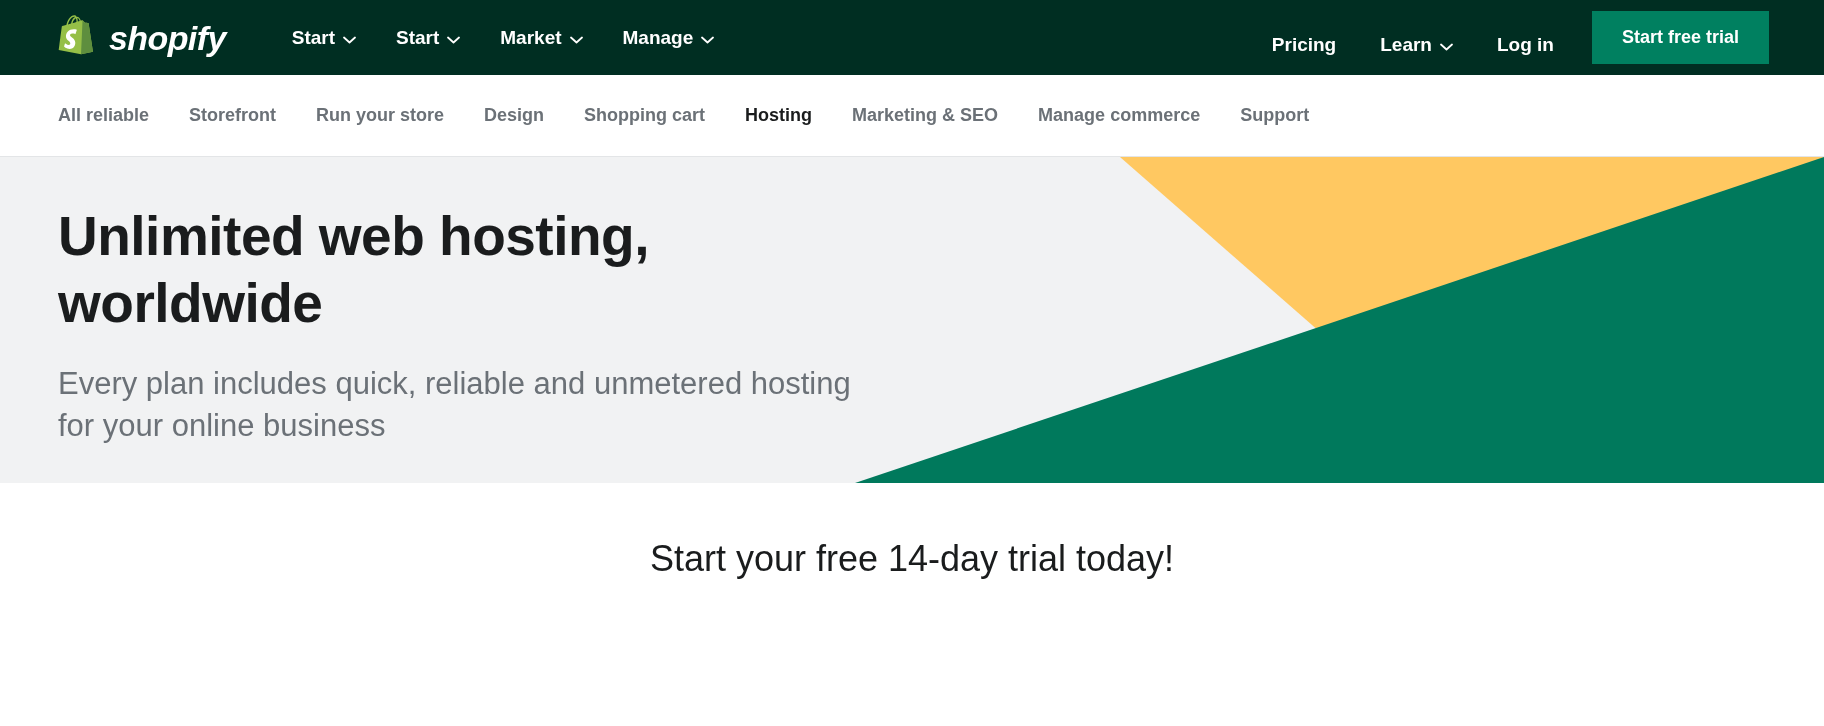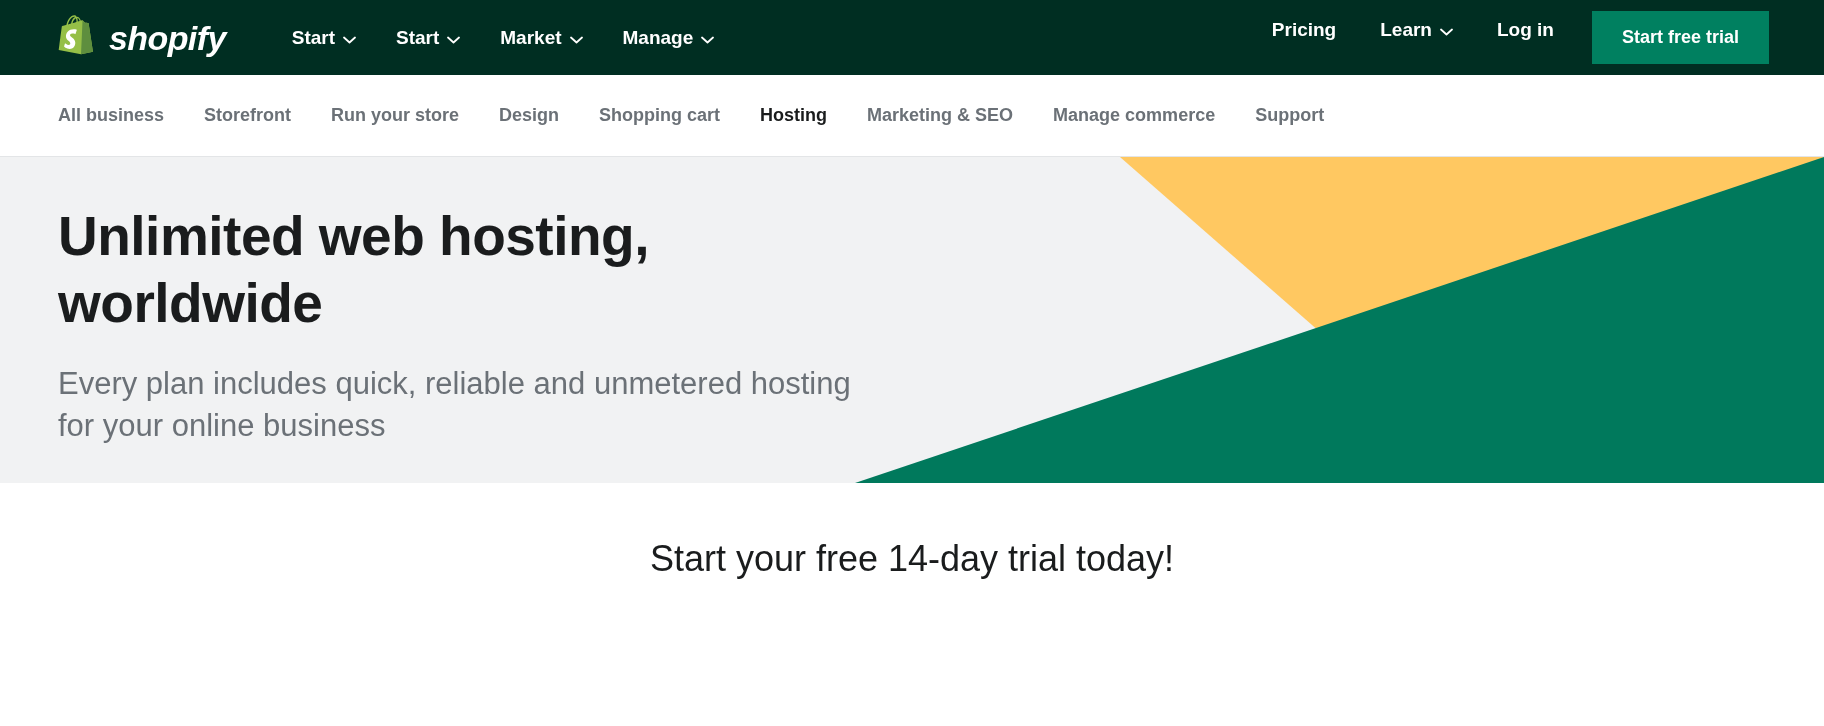--- a/index.html
+++ b/index.html
@@ -26,21 +26,21 @@
     letter-spacing:-0.6px; line-height:1;
   }
   .main-nav{ display:flex; align-items:center; gap:0; }
   .nav-item{
     display:flex; align-items:flex-start; gap:8px;
     color:#ffffff; font-size:19px; font-weight:700;
     padding:8px 20px; cursor:pointer; white-space:nowrap;
   }
   .chev{ display:inline-block; }
   .spacer{ flex:1; }
-  .right-nav{ display:flex; align-items:flex-start; gap:0; }
+  .right-nav{ display:flex; align-items:flex-end; gap:0; }
   .right-link{
     color:#ffffff; font-size:19px; font-weight:700;
     padding:8px 22px; cursor:pointer; white-space:nowrap;
     display:flex; align-items:center; gap:8px;
   }
   .cta-btn{
     margin-left:16px;
     background:#008060; color:#ffffff;
     font-size:18px; font-weight:700;
     padding:16px 30px; border-radius:0; border:none;
@@ -180,21 +180,21 @@
       </span>
     </div>
     <div class="right-link">
       <span>Log in</span>
     </div>
     <button class="cta-btn">Start free trial</button>
   </nav>
 </div>
 
 <div class="subnav">
-  <div class="subnav-item">All business</div>
+  <div class="subnav-item">All reliable</div>
   <div class="subnav-item">Storefront</div>
   <div class="subnav-item">Run your store</div>
   <div class="subnav-item">Design</div>
   <div class="subnav-item">Shopping cart</div>
   <div class="subnav-item active">Hosting</div>
   <div class="subnav-item">Marketing &amp; SEO</div>
   <div class="subnav-item">Manage commerce</div>
   <div class="subnav-item">Support</div>
 </div>
 

